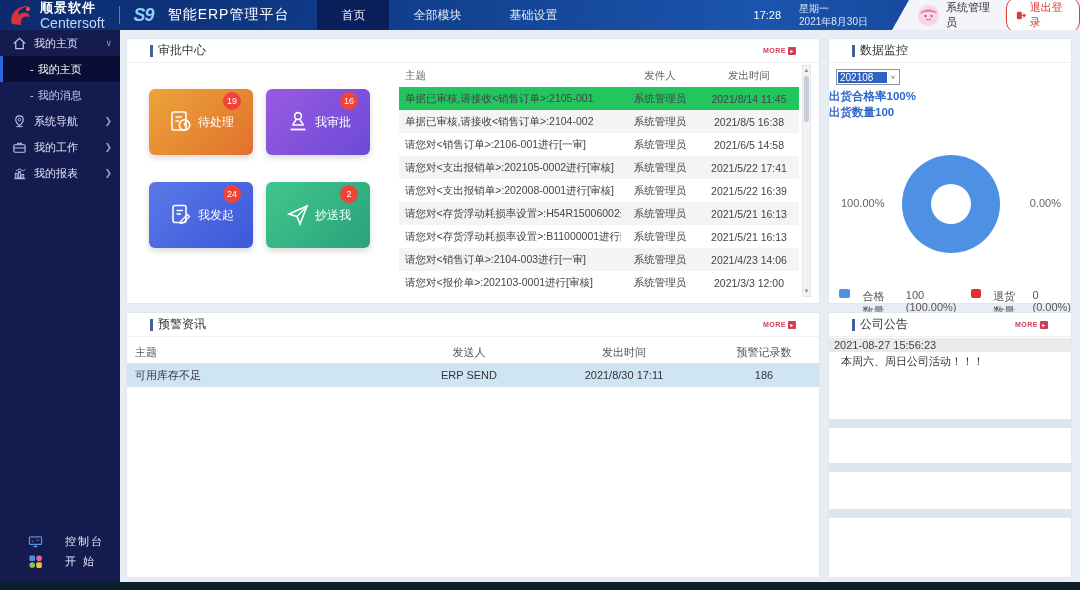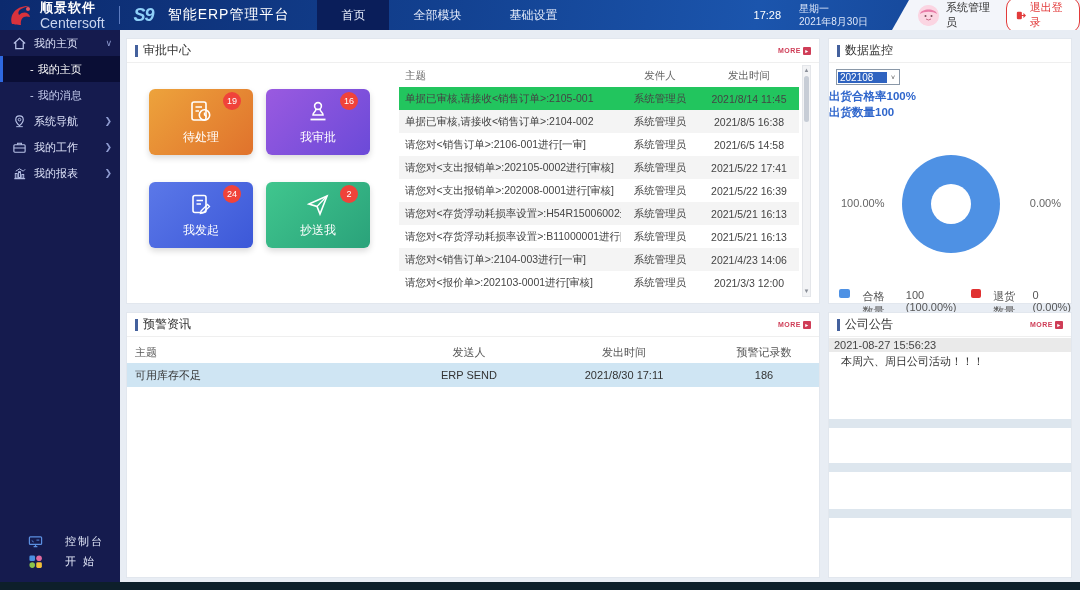--- a/index.html
+++ b/index.html
@@ -41,37 +41,37 @@
   .side-sub { height:26px; display:flex; align-items:center; padding-left:30px; color:#c9d1f2; font-size:11px; cursor:pointer; }
   .side-sub::before { content:"- "; margin-right:4px; }
   .side-sub.active { background:#0a0e35; color:#fff; border-left:3px solid #2e68e0; padding-left:27px; }
   .side-foot { position:absolute; left:0; bottom:10px; width:120px; }
   .foot-item { height:18px; display:flex; align-items:center; gap:22px; padding-left:28px;
     color:#e3e8f8; font-size:11px; cursor:pointer; margin-bottom:2px; letter-spacing:2px; }
   .icon16 { width:15px; height:15px; flex:0 0 auto; }
 
   
   .panel { position:absolute; background:#fff; border:1px solid #e2e7ee; }
-  .p-head { height:24px; display:flex; align-items:center; padding:0 8px; border-bottom:1px solid #efefef; }
+  .p-head { height:24px; display:flex; align-items:center; padding:0 23px; border-bottom:1px solid #efefef; }
   .p-title { font-size:12px; color:#333; display:flex; align-items:center; gap:5px; }
   .p-title::before { content:""; width:3px; height:12px; background:#44619d; display:inline-block; }
   .more-btn { margin-left:auto; display:flex; align-items:center; gap:2px; cursor:pointer;
     font-size:7px; color:#cf3d57; font-weight:bold; letter-spacing:.5px; }
   .more-ico { width:8px; height:8px; background:#cf3d57; color:#fff; font-size:6px; line-height:8px;
     text-align:center; border-radius:1px; }
 
   .panel-approval { left:126px; top:38px; width:694px; height:266px; }
   .panel-alerts   { left:126px; top:312px; width:694px; height:266px; }
   .panel-monitor  { left:828px; top:38px;  width:244px; height:266px; }
   .panel-announce { left:828px; top:312px; width:244px; height:266px; }
 
   
   .tiles { position:absolute; left:22px; top:50px; display:grid;
     grid-template-columns:104px 104px; grid-auto-rows:66px; column-gap:13px; row-gap:27px; }
-  .tile { position:relative; border-radius:6px; color:#fff; display:flex; flex-direction:column;
+  .tile { position:relative; border-radius:6px; color:#fff; display:flex; flex-direction:row;
     align-items:center; justify-content:center; gap:4px; cursor:pointer;
     box-shadow:0 3px 6px rgba(0,0,0,.15); }
   .tile.t0 { background:linear-gradient(135deg,#eda33c,#e0722c); }
   .tile.t1 { background:linear-gradient(135deg,#9a5ae0,#6b4ad8); }
   .tile.t2 { background:linear-gradient(135deg,#5b78e8,#3c58d8); }
   .tile.t3 { background:linear-gradient(135deg,#40c68e,#2aa27a); }
   .tile .t-label { font-size:12px; }
   .badge { position:absolute; top:3px; right:12px; min-width:18px; height:18px; border-radius:9px;
     background:#f0433a; color:#fff; font-size:9px; display:flex; align-items:center; justify-content:center;
     padding:0 4px; }

